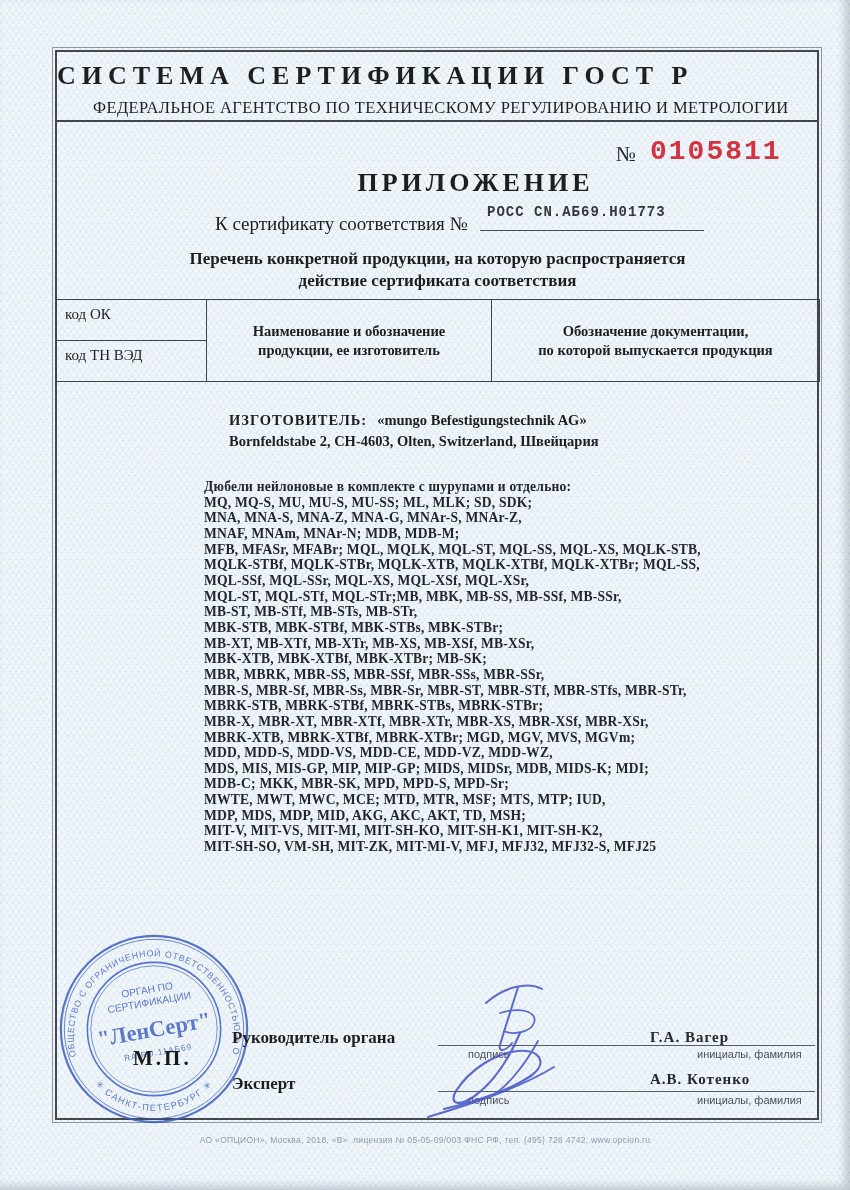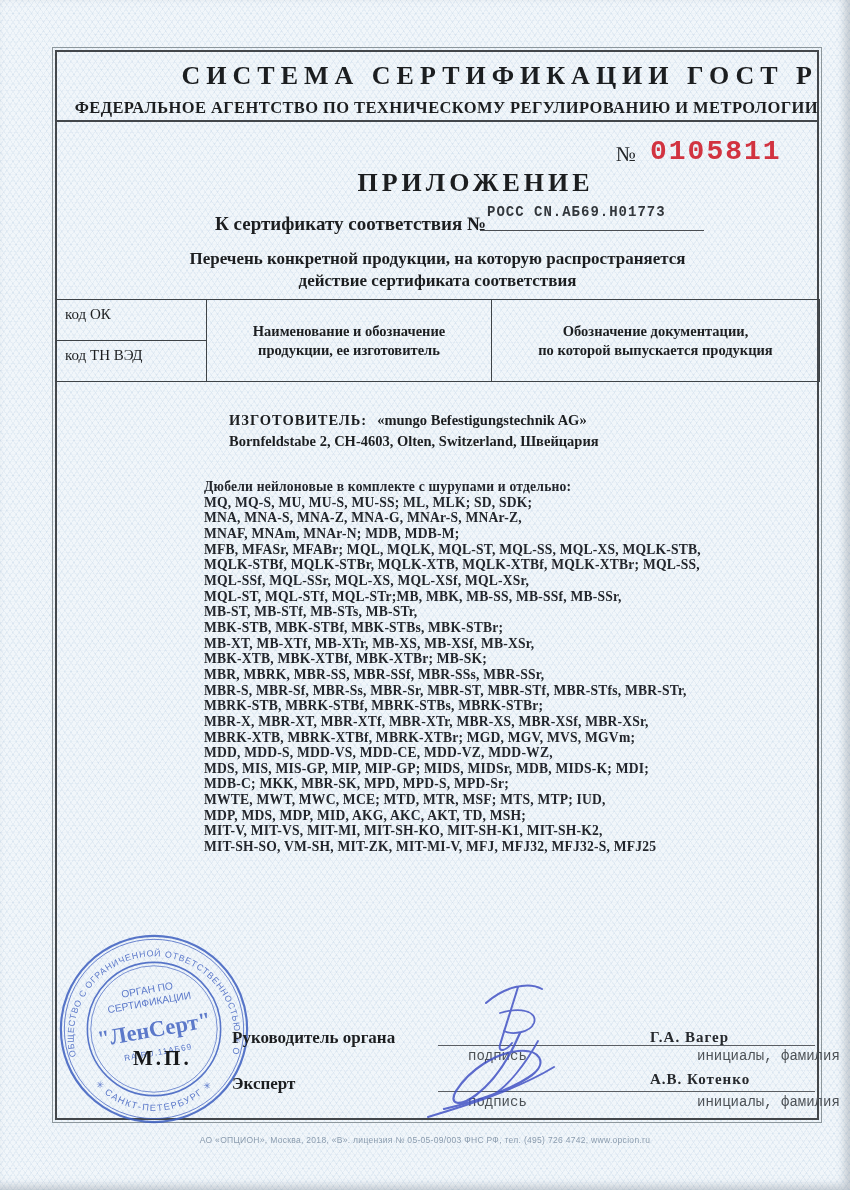--- a/index.html
+++ b/index.html
@@ -15,30 +15,30 @@
       repeating-linear-gradient(55deg, rgba(120,160,200,.10) 0 1px, transparent 1px 5px),
       repeating-linear-gradient(-55deg, rgba(120,160,200,.10) 0 1px, transparent 1px 5px),
       repeating-linear-gradient(0deg, rgba(160,190,215,.06) 0 1px, transparent 1px 7px);
     box-shadow: inset -5px -4px 8px rgba(90,100,112,.30);
   }
   .abs{position:absolute;}
   
   .frame-outer{position:absolute;left:52px;top:47px;width:768px;height:1074px;border:1px solid #8d979c;}
   .frame-inner{position:absolute;inset:2px;border:2px solid #43474b;}
   
-  .doc-header{left:57px;top:52px;width:761px;text-align:right;}
+  .doc-header{left:57px;top:52px;width:761px;text-align:left;}
   .hdr-line{left:57px;top:120px;width:761px;height:2px;background:#43474b;}
   .title1{font-size:26px;font-weight:bold;letter-spacing:6px;margin-top:9px;}
-  .title2{font-size:16.5px;font-weight:bold;letter-spacing:.4px;margin-top:7px;}
+  .title2{font-size:16.5px;font-weight:normal;letter-spacing:.4px;margin-top:7px;margin-left:36px;}
   
   .num-sign{left:616px;top:142px;font-size:21px;color:#23262a;}
   .num-value{left:650px;top:136px;font-family:"Liberation Mono",monospace;font-size:28px;font-weight:bold;letter-spacing:2px;color:#d23340;}
   
   .appendix-title{left:57px;top:168px;width:837px;text-align:center;font-size:26px;font-weight:bold;letter-spacing:4px;}
-  .cert-label{left:215px;top:213px;font-size:19px;font-weight:bold;text-align:center;}
+  .cert-label{left:215px;top:213px;font-size:19px;font-weight:normal;text-align:center;}
   .cert-number{left:487px;top:204px;font-family:"Liberation Mono",monospace;font-size:14px;font-weight:bold;letter-spacing:1px;color:#33373c;}
   .cert-underline{left:480px;top:230px;width:224px;height:0;border-top:1.2px solid #4a4e53;}
   .scope1{left:57px;top:249px;width:761px;text-align:center;font-size:17px;font-weight:bold;}
   .scope2{left:57px;top:271px;width:761px;text-align:center;font-size:17px;font-weight:bold;}
   
   .hdr-table{left:56px;top:299px;width:764px;height:83px;border:1.5px solid #3e4347;display:flex;box-sizing:border-box;}
   .col1{width:149px;display:flex;flex-direction:column;box-sizing:border-box;}
   .col1 .c{flex:1;padding:6px 0 0 8px;font-size:15px;box-sizing:border-box;}
   .col1 .c.first{border-bottom:1px solid #3e4347;}
   .col2{width:285px;border-left:1.5px solid #3e4347;display:flex;flex-direction:column;justify-content:center;text-align:center;font-size:14.5px;font-weight:bold;line-height:19px;box-sizing:border-box;}
@@ -48,21 +48,21 @@
   .man-label{letter-spacing:1px;margin-right:10px;}
   
   .products{left:204px;top:479px;width:612px;font-size:13.6px;font-weight:bold;line-height:15.65px;letter-spacing:.2px;color:#23262c;}
   
   .stamp{left:56px;top:931px;width:196px;height:196px;}
   .mp-label{left:133px;top:1046px;font-size:21px;font-weight:bold;letter-spacing:3px;color:#17181a;}
   
   .role-head{left:232px;top:1028px;font-size:17px;font-weight:bold;}
   .role-expert{left:232px;top:1074px;font-size:17px;font-weight:bold;}
   .sigline{height:0;border-top:1px solid #5a5e63;}
-  .sig-caption{font-family:Liberation Mono, monospace;font-size:14px;color:#4c5156;}
+  .sig-caption{font-family:Liberation Sans, sans-serif;font-size:11px;color:#4c5156;}
   .name-mono{font-family:Liberation Serif, serif;font-size:15px;font-weight:bold;letter-spacing:1px;color:#26292d;text-align:right;}
   .ink{position:absolute;left:400px;top:975px;width:300px;height:160px;}
   
   .footer{left:0;top:1135px;width:850px;text-align:center;font-family:"Liberation Sans",sans-serif;font-size:8.5px;color:#8b9cae;letter-spacing:.3px;}
 </style>
 </head>
 <body>
 
 <div class="page">
 

